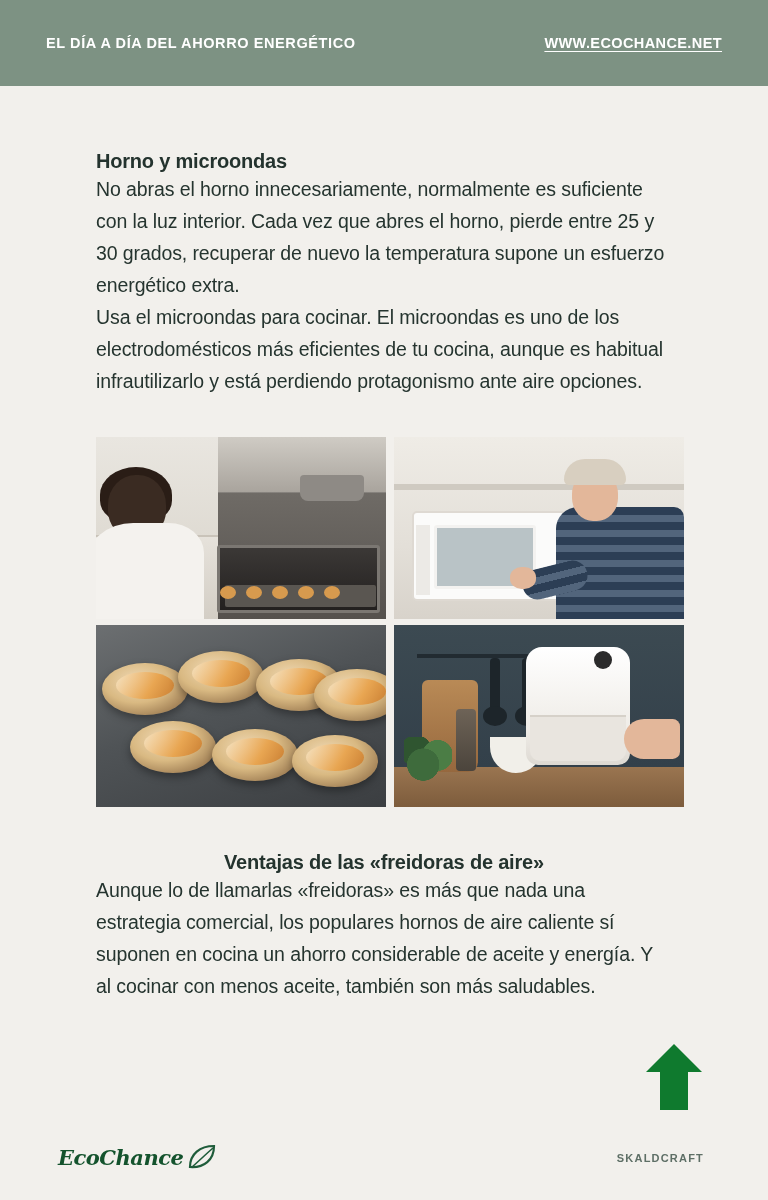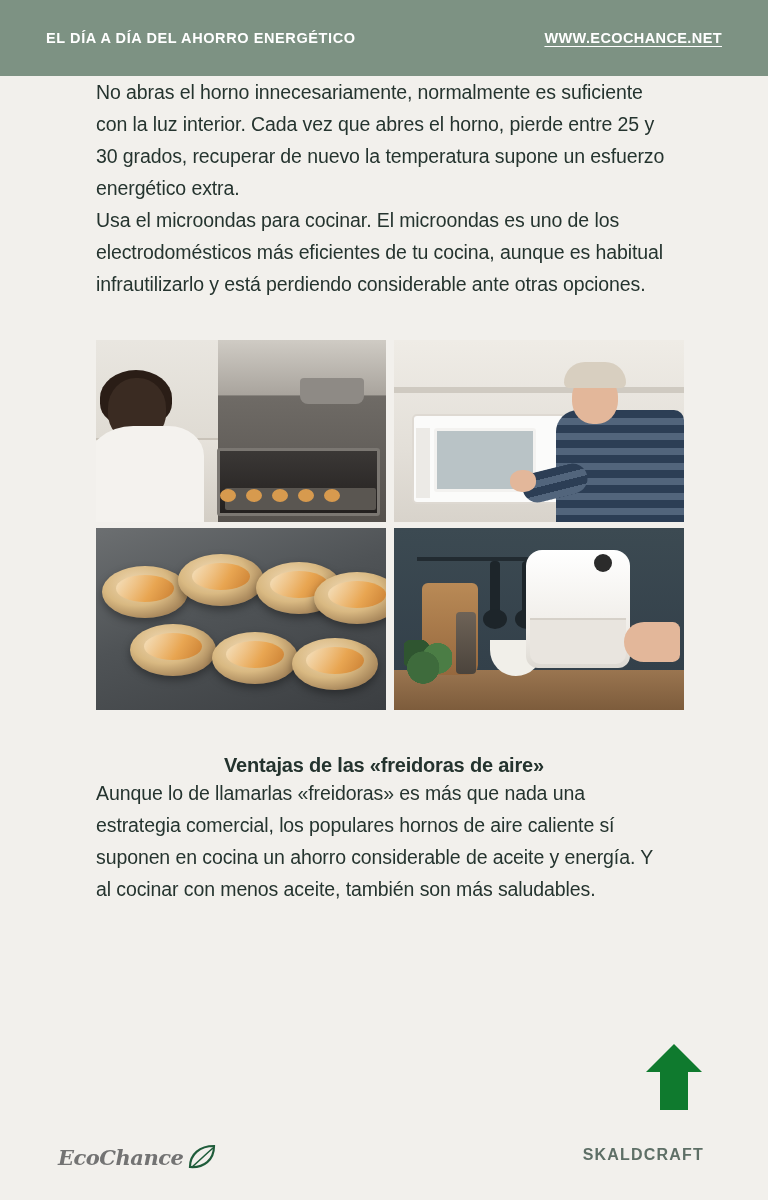--- a/index.html
+++ b/index.html
@@ -11,21 +11,21 @@
     height: 1200px;
     background: #f2f0ec;
     font-family: "Liberation Sans", sans-serif;
     color: #25342f;
     position: relative;
     overflow: hidden;
   }
 
   
   .header {
-    height: 76px;
+    height: 86px;
     background: #7d9283;
     display: flex;
     align-items: center;
     justify-content: space-between;
     padding: 12px 46px;
     box-sizing: border-box;
   }
   .header-title {
     color: #ffffff;
     font-size: 14.5px;
@@ -271,55 +271,56 @@
     left: 58px; bottom: 30px;
     display: flex;
     align-items: flex-end;
     gap: 4px;
   }
   .logo-text {
     font-family: "DejaVu Serif", serif;
     font-size: 21px;
     font-style: italic;
     font-weight: bold;
-    color: #737373;
+    color: #14532d;
     letter-spacing: -0.5px;
   }
   .logo-leaf {
     width: 30px; height: 26px;
     position: relative;
   }
   .footer-brand {
     position: absolute;
     right: 64px; bottom: 36px;
-    font-size: 16px;
+    font-size: 11px;
     letter-spacing: 1.2px;
     color: #5e6f66;
     font-weight: bold;
   }
   .arrow-up {
     position: absolute;
     right: 64px;
     bottom: 84px;
   }
 </style>
 </head>
 <body>
 
 <div class="header">
   <div class="header-title">EL DÍA A DÍA DEL AHORRO ENERGÉTICO</div>
   <a class="header-link" href="#">WWW.ECOCHANCE.NET</a>
 </div>
 
 <div class="content">
 
+  <h2 class="section-heading heading-1">Horno y microondas</h2>
 
   <p class="para p1">No abras el horno innecesariamente, normalmente es suficiente con la luz interior. Cada vez que abres el horno, pierde entre 25 y 30 grados, recuperar de nuevo la temperatura supone un esfuerzo energético extra.</p>
 
-  <p class="para p2">Usa el microondas para cocinar. El microondas es uno de los electrodomésticos más eficientes de tu cocina, aunque es habitual infrautilizarlo y está perdiendo considerable ante otras opciones.</p>
+  <p class="para p2">Usa el microondas para cocinar. El microondas es uno de los electrodomésticos más eficientes de tu cocina, aunque es habitual infrautilizarlo y está perdiendo protagonismo ante aire opciones.</p>
 
   <div class="image-grid">
 
     <div class="photo ph-oven">
       <div class="counter"></div>
       <div class="cabinet"></div>
       <div class="range"></div>
       <div class="hood"></div>
       <div class="pot"></div>
       <div class="oven-door"></div>

